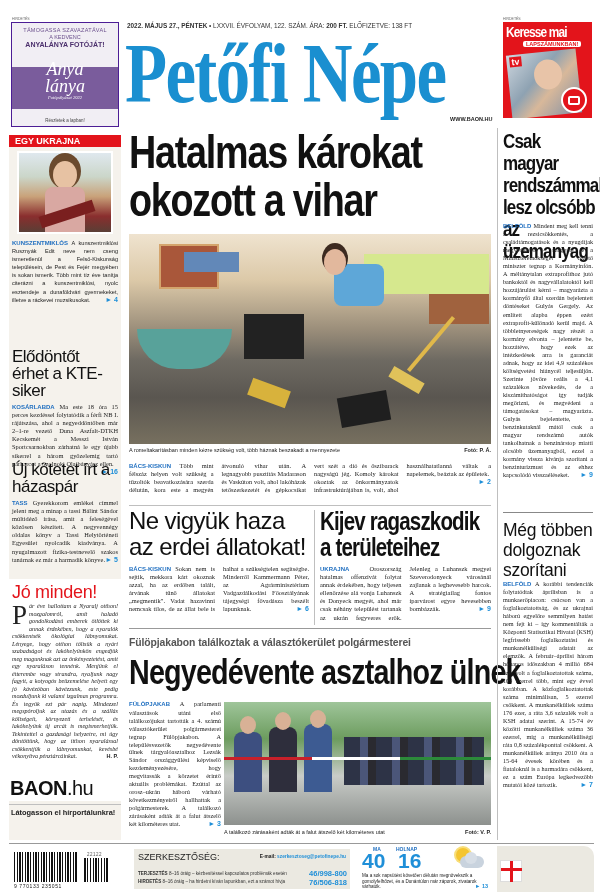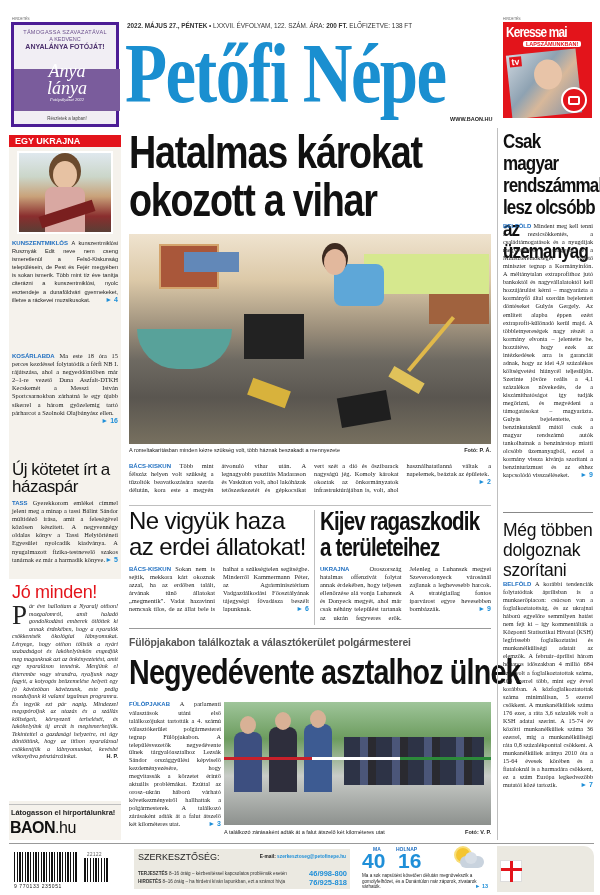--- a/index.html
+++ b/index.html
@@ -16,21 +16,21 @@
 .ad-label{font-size:3.5px;color:#666;font-family:"Liberation Sans",sans-serif}
 
 #masthead-title{left:125px;top:32px;font-size:84px;color:#1a8fd0;font-weight:bold;letter-spacing:-2px;line-height:84px;transform:scaleX(0.82);transform-origin:left top;white-space:nowrap}
 
 .photo{position:absolute;overflow:hidden}
 </style>
 </head>
 <body>
 
 <div class="abs ad-label" style="left:12px;top:17px">HIRDETÉS</div>
-<div class="abs" style="left:11px;top:22px;width:108px;height:105px;background:#f1eef4;border:3px solid #4c1d95;text-align:center">
+<div class="abs" style="left:11px;top:22px;width:108px;height:105px;background:#f1eef4;border:1px solid #4c1d95;text-align:center">
   <div class="sans" style="font-size:5.5px;color:#6b4f8c;margin-top:4px;letter-spacing:.3px">TÁMOGASSA SZAVAZATÁVAL</div>
   <div class="sans" style="font-size:5.5px;color:#6b4f8c;margin-top:1px">A KEDVENC</div>
   <div class="sans" style="font-size:7px;color:#4b2f6c;font-weight:bold;margin-top:1px">ANYALÁNYA FOTÓJÁT!</div>
   <div style="position:absolute;left:0;top:44px;width:106px;height:42px;background:#7a5c9c"></div>
   <div style="position:absolute;left:0;top:38px;width:106px;text-align:center;font-family:'Liberation Serif',serif;font-style:italic;color:#fff;font-size:18px;line-height:17px">
     <div>Anya</div>
     <div>lánya</div>
     <div style="font-size:4.5px;line-height:6px">Fotópályázat 2022</div>
   </div>
   <div class="sans" style="position:absolute;bottom:3px;width:106px;font-size:4.5px;color:#444">Részletek a lapban!</div>
@@ -66,40 +66,41 @@
   <div style="position:absolute;left:34px;top:8px;width:24px;height:28px;background:#e7c2a3;border-radius:50%;box-shadow:0 -4px 0 4px #6b4a2e"></div>
   <div style="position:absolute;left:26px;top:34px;width:40px;height:45px;background:#d9a8a2;border-radius:8px 8px 0 0"></div>
   <div style="position:absolute;left:20px;top:55px;width:56px;height:12px;background:#7a1f1f;transform:rotate(-18deg)"></div>
 </div>
 
 <div class="abs" style="left:12px;top:235px;width:106px">
   <div class="body sans" style="font-size:5.6px;line-height:8.1px;margin-top:4px"><span class="kicker">KUNSZENTMIKLÓS</span> <span>A kunszentmiklósi Rusznyák Edit neve nem cseng ismeretlenül a Felső-Kiskunság településein, de Pest és Fejér megyében is sokan ismerik. Több mint tíz éve tanítja citerázni a kunszentmiklósi, nyolc esztendeje a dunaföldvári gyermekeket, illetve a ráckevei muzsikusokat.</span> <span class="ref">► 4</span></div>
 </div>
 
 <div class="abs" style="left:12px;top:348px;width:106px">
+  <div class="sans" style="font-size:17px;line-height:17px;letter-spacing:-.5px;color:#111">Elődöntőt érhet a KTE-siker</div>
   <div class="body" style="margin-top:4px"><span class="kicker">KOSÁRLABDA</span> <span>Ma este 18 óra 15 perces kezdéssel folytatódik a férfi NB I. rájátszása, ahol a negyeddöntőben már 2–1-re vezető Duna Aszfalt-DTKH Kecskemét a Messzi István Sportcsarnokban zárhatná le egy újabb sikerrel a három győzelemig tartó párharcot a Szolnoki Olajbányász ellen.</span> <span class="ref">► 16</span></div>
 </div>
 
 <div class="abs" style="left:12px;top:461px;width:106px">
   <div class="sans" style="font-size:17px;line-height:17px;letter-spacing:-.5px;color:#111">Új kötetet írt a házaspár</div>
   <div class="body" style="margin-top:4px"><span class="kicker">TASS</span> <span>Gyerekkorom emlékei címmel jelent meg a minap a tassi Bálint Sándor múltidéző írása, amit a feleségével közösen készített. A negyvennégy oldalas könyv a Tassi Helytörténeti Egyesület nyolcadik kiadványa. A nyugalmazott fizika-testnevelő szakos tanárnak ez már a harmadik könyve.</span> <span class="ref">► 5</span></div>
 </div>
 
 <div class="abs" style="left:9px;top:579px;width:112px;height:222px;background:#fff"></div>
 <div class="abs" style="left:12px;top:583px;width:106px">
   <div class="sans" style="font-size:18px;line-height:19px;color:#e3141b;letter-spacing:-.3px">Jó minden!</div>
   <div style="font-size:6.1px;line-height:7.5px;font-style:italic;text-align:justify;color:#222;margin-top:1px">
     <span style="float:left;font-size:27px;line-height:22px;margin:1px 2px 0 0;font-style:normal">P</span>
     <span>ár éve hallottam a Nyaralj otthon! mozgalomról, amit haladó gondolkodású emberek ötlöttek ki annak érdekében, hogy a nyaralók csökkentsék ökológiai lábnyomukat. Lényege, hogy otthon töltsük a nyári szabadságot és lakóhelyünkön engedjük meg magunknak azt az önkényeztetést, amit egy nyaraláson tennénk. Menjünk el étterembe vagy strandra, nyaljunk nagy fagyit, a kotyogós beüzemelése helyett egy jó kávézóban kávézzunk, este pedig mozduljunk ki valami izgalmas programra. És tegyük ezt pár napig. Mindezzel megspóroljuk az utazás és a szállás költségeit, környezeti terhelését, és lakóhelyünk új arcát is megismerhetjük. Tekintettel a gazdasági helyzetre, mi úgy döntöttünk, hogy az itthon nyaralással csökkentjük a lábnyomunkat, kevésbé vékonyítva pénztárcáinkat.</span>
     <b class="sans" style="float:right;font-style:normal;font-size:5.5px">H. P.</b>
   </div>
 </div>
 <div class="hline" style="left:9px;top:804px;width:112px"></div>
 <div class="abs sans" style="left:11px;top:808px;font-size:7.4px;font-weight:bold;color:#222;white-space:nowrap">Látogasson el hírportálunkra!</div>
-<div class="abs sans" style="left:10px;top:816px;font-size:16px;line-height:24px;letter-spacing:-.5px;white-space:nowrap">
+<div class="abs sans" style="left:10px;top:776px;font-size:20px;line-height:24px;letter-spacing:-.5px;white-space:nowrap">
   <b style="color:#111">BAON</b><span style="color:#111;font-weight:normal">.hu</span>
 </div>
 
 <div class="abs cond" style="left:129px;top:128px;width:440px;font-size:46px;line-height:48px;color:#111;transform:scaleX(0.82);letter-spacing:-1.5px">Hatalmas károkat okozott a vihar</div>
 
 <div class="photo" style="left:129px;top:234px;width:362px;height:210px;background:linear-gradient(180deg,#efe3cf 0%,#dcc9a8 22%,#9c8f7b 45%,#6e6a62 60%,#5a5650 78%,#77705f 100%)">
   <div style="position:absolute;left:30px;top:10px;width:60px;height:45px;background:#a9573a;border:2px solid #d4a46c"></div>
   <div style="position:absolute;left:55px;top:18px;width:55px;height:20px;background:#6288b8"></div>
   <div style="position:absolute;left:235px;top:20px;width:125px;height:40px;background:#d6e88e"></div>
   <div style="position:absolute;left:300px;top:60px;width:60px;height:30px;background:#a0623e"></div>
@@ -180,21 +181,21 @@
   </div>
   <div class="sans" style="position:absolute;left:4px;top:22px;font-size:4.6px;white-space:nowrap;color:#333">
     <b>TERJESZTÉS</b>
     <span>8–16 óráig – kézbesítéssel kapcsolatos problémák esetén</span>
   </div>
   <div class="sans" style="position:absolute;right:3px;top:20px;font-size:7.5px;font-weight:bold;color:#1f8fd8">46/998-800</div>
   <div class="sans" style="position:absolute;left:4px;top:30px;font-size:4.6px;white-space:nowrap;color:#333">
     <b>HIRDETÉS</b>
     <span>8–16 óráig – ha hirdetni kíván lapunkban, ezt a számot hívja</span>
   </div>
-  <div class="sans" style="position:absolute;right:3px;top:29px;font-size:7.5px;font-weight:bold;color:#1f8fd8">76/925-818</div>
+  <div class="sans" style="position:absolute;right:3px;top:29px;font-size:7.5px;font-weight:bold;color:#1f8fd8">76/506-818</div>
 </div>
 
 <div class="abs" style="left:360px;top:846px;width:130px;height:46px">
   <div class="sans" style="position:absolute;left:13px;top:0;font-size:5px;font-weight:bold;color:#1f6fc0">MA</div>
   <div class="sans" style="position:absolute;left:2px;top:4px;font-size:21px;font-weight:bold;color:#1f8fd8;line-height:21px">40</div>
   <div class="sans" style="position:absolute;left:36px;top:0;font-size:5px;font-weight:bold;color:#1f6fc0">HOLNAP</div>
   <div class="sans" style="position:absolute;left:38px;top:4px;font-size:21px;font-weight:bold;color:#1f8fd8;line-height:21px">16</div>
   <div style="position:absolute;left:92px;top:2px;width:34px;height:24px">
     <div style="position:absolute;left:4px;top:0;width:14px;height:14px;border-radius:50%;background:#f4c530;box-shadow:0 0 0 2px #f8de7a"></div>
     <div style="position:absolute;left:8px;top:8px;width:24px;height:12px;border-radius:8px;background:#c9d3de"></div>

